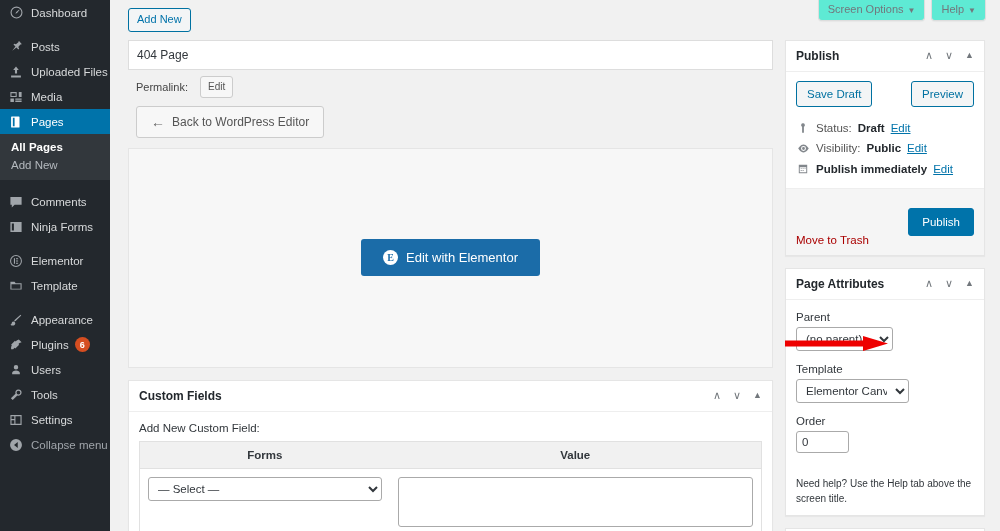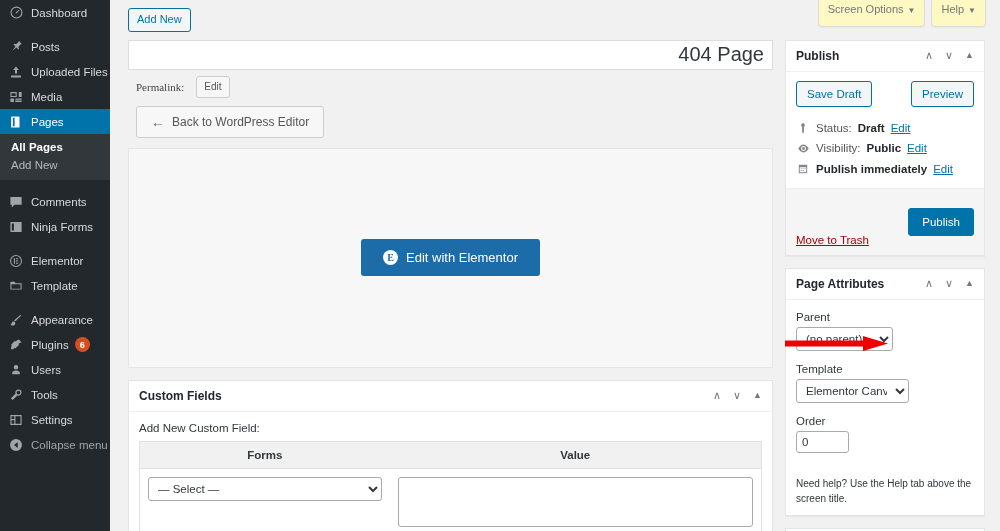--- a/index.html
+++ b/index.html
@@ -73,24 +73,24 @@
   }
 
   
   #wpbody { flex: 1 1 auto; position: relative; height: 531px; background:#f1f1f1; }
 
   #screen-meta-links {
     position:absolute; top: 0px; right: 14px;
     display:flex; gap: 6px; z-index: 8;
   }
   .meta-tab {
-    background:#fef9c3; border:1px solid #ddd; border-top:none;
+    background:#5eead4; border:1px solid #ddd; border-top:none;
     border-radius: 0 0 4px 4px;
     font-size: 11px; color:#72777c;
-    padding: 4px 9px 11px 9px;
+    padding: 4px 9px 5px 9px;
     cursor:pointer; line-height:1;
     box-shadow: 0 1px 1px rgba(0,0,0,.04);
   }
   .meta-tab .caret { font-size: 8px; margin-left:4px; }
 
   #wrap { padding: 8px 14px 0 18px; }
 
   .page-title-row { display:flex; align-items:center; gap:10px; margin-bottom: 8px; }
   h1.page-title { font-size: 20px; font-weight: 400; color:#23282d; line-height:1.3; }
   .page-title-action {
@@ -99,32 +99,31 @@
     background:#f3f5f6; padding: 2px 8px 3px 8px;
     cursor:pointer; line-height: 1.5;
   }
 
   #post-body { display:flex; gap: 12px; align-items:flex-start; }
   #post-body-content { width: 645px; flex: 0 0 645px; }
   #postbox-container { width: 200px; flex: 0 0 200px; }
 
   #titlediv input {
     width:100%; height: 30px;
-    font-size: 20px; padding: 3px 8px;
+    font-size: 12px; padding: 3px 8px;
     border:1px solid #ddd; background:#fff;
     color:#32373c; outline:none;
     font-family: "Liberation Sans", sans-serif;
-    text-align: right;
   }
   #edit-slug-box {
     display:flex; align-items:center; gap:6px;
     padding: 6px 0 4px 8px; font-size: 11px; color:#444;
     min-height: 26px;
   }
-  #edit-slug-box .plabel { font-weight:400;font-family:Liberation Serif, serif; }
+  #edit-slug-box .plabel { font-weight:400; }
   .slug-url { color:#0073aa; }
   .btn-small {
     font-size: 10px; color:#555;
     background:#f7f7f7; border:1px solid #ccc; border-radius:3px;
     padding: 2px 7px; cursor:pointer; line-height: 1.6;
   }
 
   .back-btn {
     display:inline-flex; align-items:center; gap:7px;
     background:#f7f7f7; border:1px solid #ccc; border-radius:3px;
@@ -208,21 +207,21 @@
     padding: 4px 0;
   }
   .misc-row b { color:#23282d; font-weight:700; }
   .misc-row .edit-link { color:#0073aa; text-decoration:underline; cursor:pointer; }
   .misc-ico { width:14px; color:#82878c; display:inline-flex; align-items:center; justify-content:center; }
 
   .major-actions {
     display:flex; justify-content:space-between; align-items:center;
     padding: 9px 10px; border-top:1px solid #eee; background:#f5f5f5;
   }
-  .trash-link { font-size: 11.5px; color:#a00; text-decoration:underline; cursor:pointer;margin-top:36px; }
+  .trash-link { font-size: 11.5px; color:#a00; cursor:pointer;margin-top:36px; }
   .btn-primary {
     background:#0073aa; color:#fff; border:1px solid #0073aa;
     border-radius:3px; font-size: 11.5px; padding: 4px 13px;
     cursor:pointer; line-height:1.6;
   }
 
   .attr-label { font-size: 11.5px; color:#32373c; margin: 2px 0 4px 0; }
   .attr-label.mt { margin-top: 12px; }
   select.attr-select { width: 97px; }
   select.attr-select.wide { width: 113px; }

